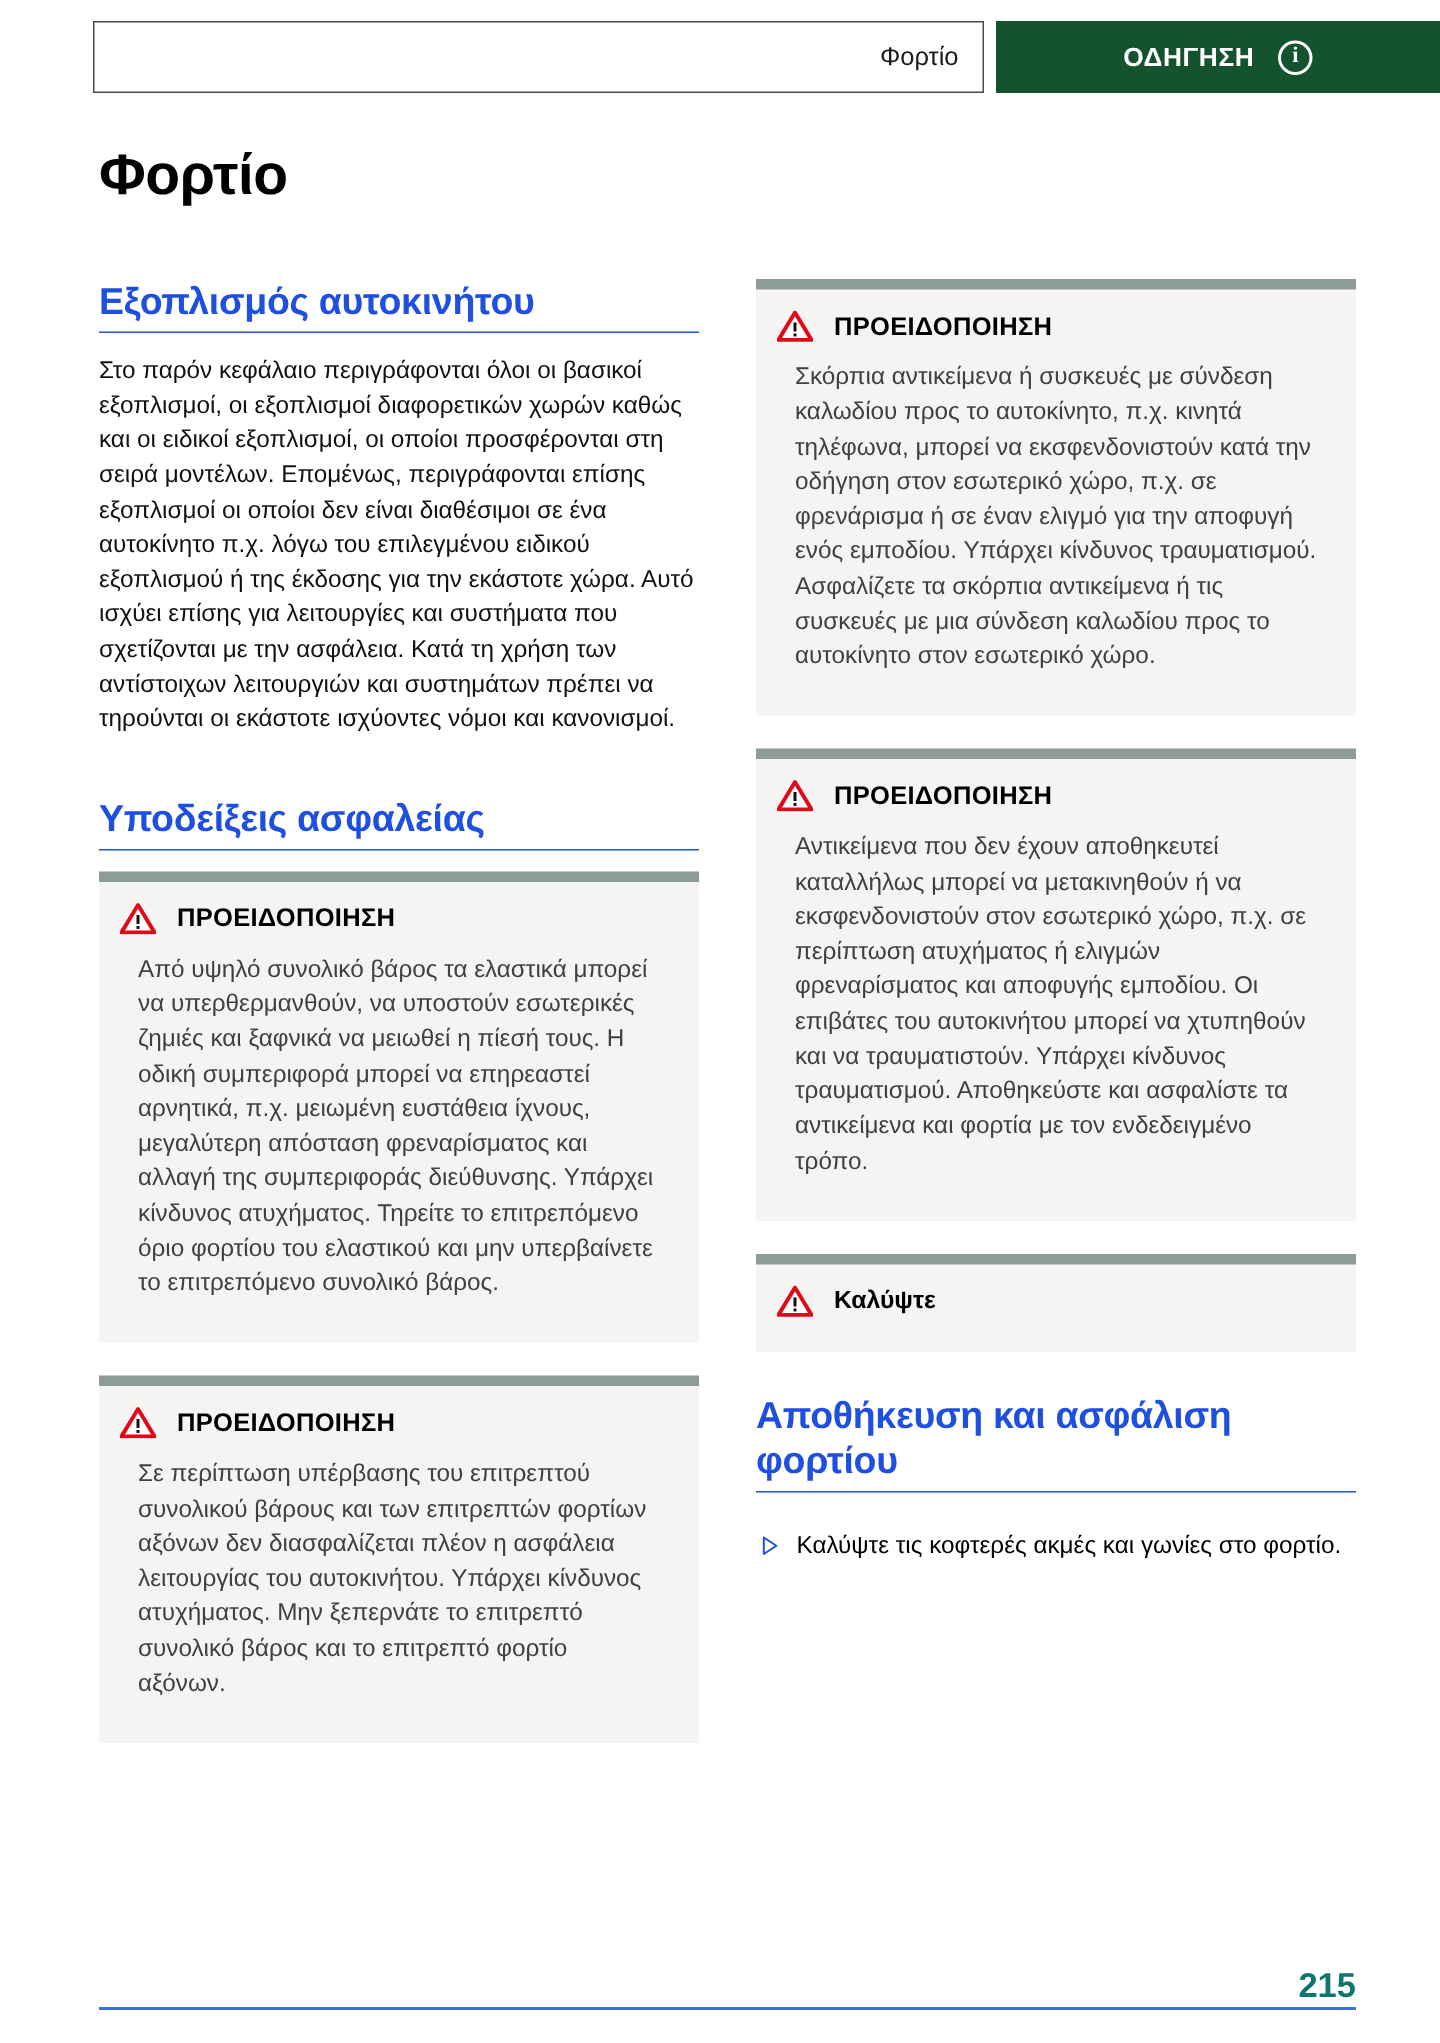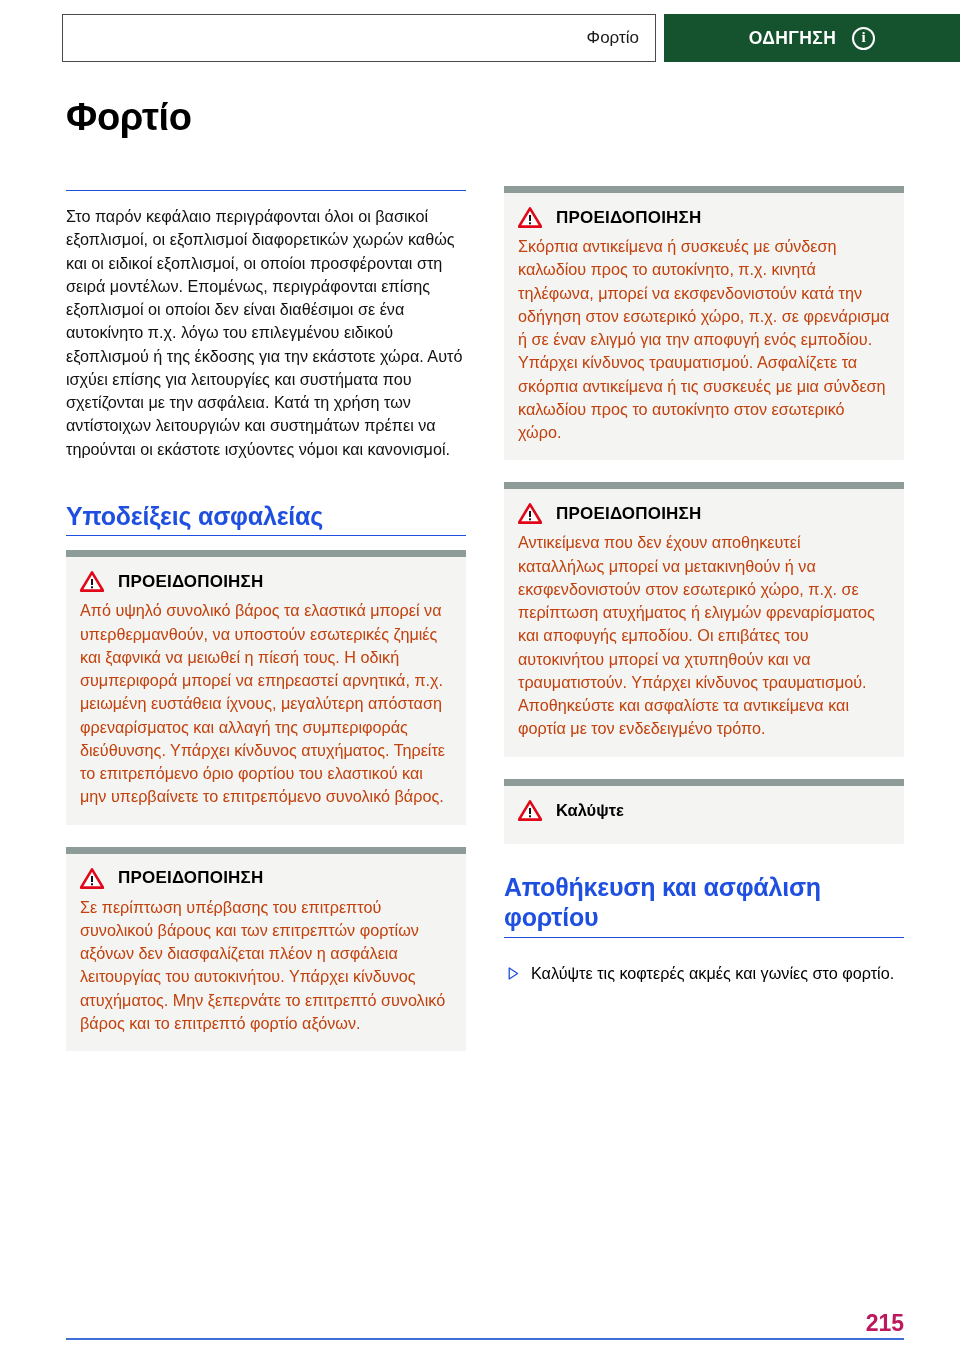--- a/index.html
+++ b/index.html
@@ -141,22 +141,22 @@
   }
   .warn-tri {
     width: 24px;
     height: 21px;
     flex: 0 0 auto;
     display: block;
   }
   .notebox p {
     font-size: 16.2px;
     line-height: 1.435;
-    margin: 0;
-    color: #c2410c;
+    margin: 12px;
+    color: #404040;
   }
 
   
   ul.bullets {
     list-style: none;
     margin: 24px 0 0 0;
     padding: 0;
   }
   ul.bullets li {
     display: flex;
@@ -177,21 +177,21 @@
   .footer {
     position: absolute;
     left: 66px;
     right: 56px;
     bottom: 22px;
   }
   .pagenum {
     text-align: right;
     font-size: 23px;
     font-weight: bold;
-    color: #be185d;
+    color: #0f766e;
     margin-bottom: 1px;
     padding-right: 0px;
   }
   .footrule {
     border: none;
     border-top: 2px solid #3f6fd8;
     margin: 0;
     height: 0;
   }
   .footline {
@@ -227,20 +227,21 @@
     </span>
   </div>
 </div>
 
 <div class="page-title">Φορτίο</div>
 
 <div class="columns">
 
   <div class="col">
 
+    <h2 class="section">Εξοπλισμός αυτοκινήτου</h2>
     <hr class="rule">
 
     <p class="body">Στο παρόν κεφάλαιο περιγράφονται όλοι οι βασικοί εξοπλισμοί, οι εξοπλισμοί διαφορετικών χωρών καθώς και οι ειδικοί εξοπλισμοί, οι οποίοι προσφέρονται στη σειρά μοντέλων. Επομένως, περιγράφονται επίσης εξοπλισμοί οι οποίοι δεν είναι διαθέσιμοι σε ένα αυτοκίνητο π.χ. λόγω του επιλεγμένου ειδικού εξοπλισμού ή της έκδοσης για την εκάστοτε χώρα. Αυτό ισχύει επίσης για λειτουργίες και συστήματα που σχετίζονται με την ασφάλεια. Κατά τη χρήση των αντίστοιχων λειτουργιών και συστημάτων πρέπει να τηρούνται οι εκάστοτε ισχύοντες νόμοι και κανονισμοί.</p>
 
     <h2 class="section" style="margin-top:40px;">Υποδείξεις ασφαλείας</h2>
     <hr class="rule">
 
     <div class="notebox">
       <div class="topbar"></div>
       <div class="inner">

